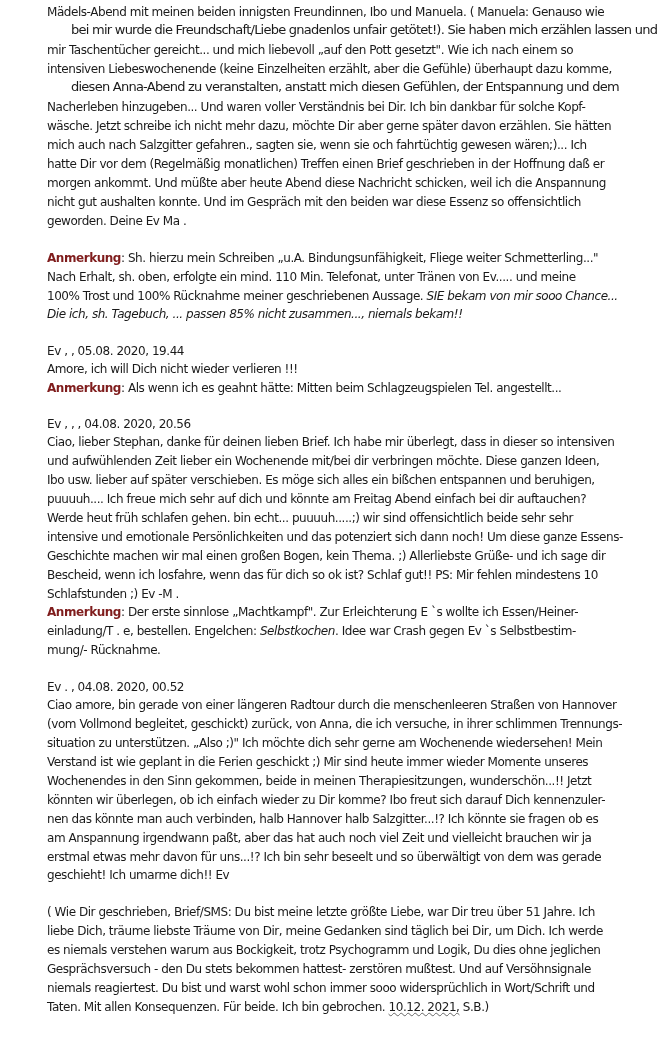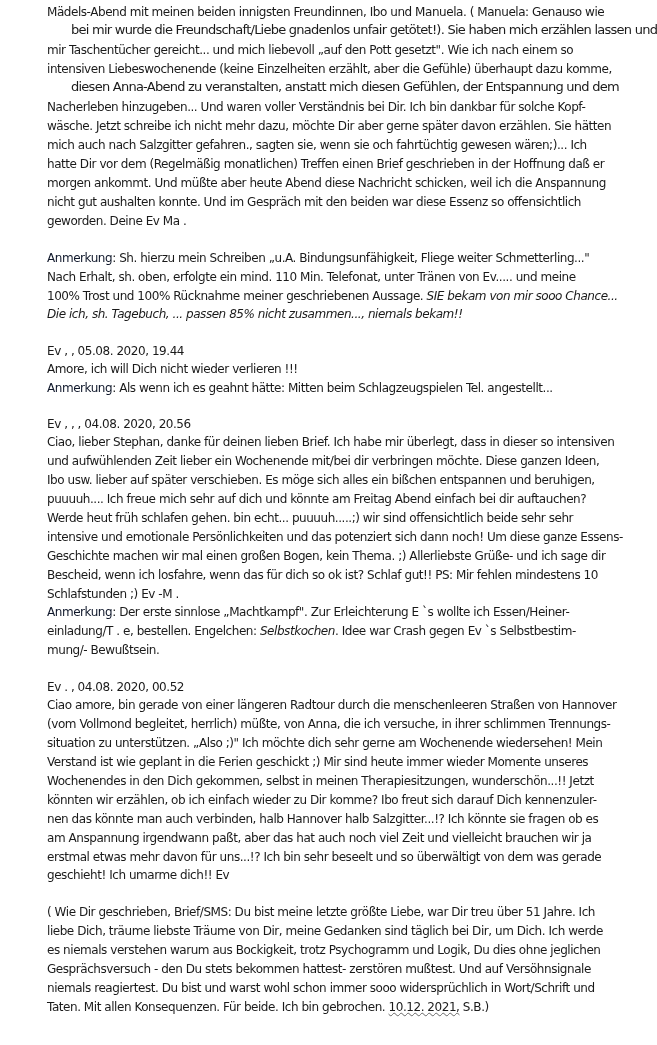--- a/index.html
+++ b/index.html
@@ -4,21 +4,21 @@
 <style>
   html, body { margin: 0; padding: 0; background: #ffffff; }
   body { width: 657px; height: 1045px; position: relative; overflow: hidden; }
   .page { position: absolute; left: 0; top: 0; width: 657px; height: 1045px; background: #fff; }
   .ln {
     position: absolute; left: 47px; white-space: nowrap;
     font-family: "DejaVu Sans", sans-serif; font-size: 12px; color: #1a1a1a;
     letter-spacing: -0.45px; line-height: 16px;
   }
   .cond { letter-spacing: -0.75px; font-size: 13px; margin-left: 24px; }
-  .b { font-weight: normal; color: #0f172a; }
+  .b { font-weight: bold; color: #7f1d1d; }
   .i { font-style: italic; }
   .ul { text-decoration: underline; text-decoration-style: wavy; text-decoration-color: #666; text-decoration-thickness: 1px; }
 </style>
 </head>
 <body>
 
 <div class="page">
 
   <div>
     <div class="ln" style="top:4px">Mädels-Abend mit meinen beiden innigsten Freundinnen, Ibo und Manuela. ( Manuela: Genauso wie</div>
@@ -54,31 +54,31 @@
     <div class="ln" style="top:453px">und aufwühlenden Zeit lieber ein Wochenende mit/bei dir verbringen möchte. Diese ganzen Ideen,</div>
     <div class="ln" style="top:472px">Ibo usw. lieber auf später verschieben. Es möge sich alles ein bißchen entspannen und beruhigen,</div>
     <div class="ln" style="top:491px">puuuuh.... Ich freue mich sehr auf dich und könnte am Freitag Abend einfach bei dir auftauchen?</div>
     <div class="ln" style="top:510px">Werde heut früh schlafen gehen. bin echt... puuuuh.....;) wir sind offensichtlich beide sehr sehr</div>
     <div class="ln" style="top:529px">intensive und emotionale Persönlichkeiten und das potenziert sich dann noch! Um diese ganze Essens-</div>
     <div class="ln" style="top:548px">Geschichte machen wir mal einen großen Bogen, kein Thema. ;) Allerliebste Grüße- und ich sage dir</div>
     <div class="ln" style="top:567px">Bescheid, wenn ich losfahre, wenn das für dich so ok ist? Schlaf gut!! PS: Mir fehlen mindestens 10</div>
     <div class="ln" style="top:586px">Schlafstunden ;) Ev -M .</div>
     <div class="ln" style="top:604px"><span class="b">Anmerkung</span><span>: Der erste sinnlose „Machtkampf". Zur Erleichterung E  `s wollte ich Essen/Heiner-</span></div>
     <div class="ln" style="top:623px"><span>einladung/T  .  e, bestellen. Engelchen: </span><span class="i">Selbstkochen</span><span>. Idee war Crash gegen Ev  `s Selbstbestim-</span></div>
-    <div class="ln" style="top:642px">mung/- Bewußtsein.</div>
+    <div class="ln" style="top:642px">mung/- Rücknahme.</div>
   </div>
 
   <div>
     <div class="ln" style="top:679px">Ev  .  , 04.08. 2020, 00.52</div>
     <div class="ln" style="top:697px">Ciao amore, bin gerade von einer längeren Radtour durch die menschenleeren Straßen von Hannover</div>
-    <div class="ln" style="top:716px">(vom Vollmond begleitet, herrlich) müßte, von Anna, die ich versuche, in ihrer schlimmen Trennungs-</div>
+    <div class="ln" style="top:716px">(vom Vollmond begleitet, geschickt) zurück, von Anna, die ich versuche, in ihrer schlimmen Trennungs-</div>
     <div class="ln" style="top:735px">situation zu unterstützen. „Also ;)" Ich möchte dich sehr gerne am Wochenende wiedersehen! Mein</div>
     <div class="ln" style="top:754px">Verstand ist wie geplant in die Ferien geschickt ;) Mir sind heute immer wieder Momente unseres</div>
-    <div class="ln" style="top:773px">Wochenendes in den Dich gekommen, selbst in meinen Therapiesitzungen, wunderschön...!! Jetzt</div>
-    <div class="ln" style="top:792px">könnten wir erzählen, ob ich einfach wieder zu Dir komme? Ibo freut sich darauf Dich kennenzuler-</div>
+    <div class="ln" style="top:773px">Wochenendes in den Sinn gekommen, beide in meinen Therapiesitzungen, wunderschön...!! Jetzt</div>
+    <div class="ln" style="top:792px">könnten wir überlegen, ob ich einfach wieder zu Dir komme? Ibo freut sich darauf Dich kennenzuler-</div>
     <div class="ln" style="top:811px">nen das könnte man auch verbinden, halb Hannover halb Salzgitter...!? Ich könnte sie fragen ob es</div>
     <div class="ln" style="top:830px">am Anspannung irgendwann paßt, aber das hat auch noch viel Zeit und vielleicht brauchen wir ja</div>
     <div class="ln" style="top:849px">erstmal etwas mehr davon für uns...!? Ich bin sehr beseelt und so überwältigt von dem was gerade</div>
     <div class="ln" style="top:867px">geschieht! Ich umarme dich!! Ev</div>
   </div>
 
   <div>
     <div class="ln" style="top:904px">( Wie Dir geschrieben, Brief/SMS: Du bist meine letzte größte Liebe, war Dir treu über 51 Jahre. Ich</div>
     <div class="ln" style="top:923px">liebe Dich, träume liebste Träume von Dir, meine Gedanken sind täglich bei Dir, um Dich. Ich werde</div>
     <div class="ln" style="top:942px">es niemals verstehen warum aus Bockigkeit, trotz Psychogramm und Logik, Du dies ohne jeglichen</div>

